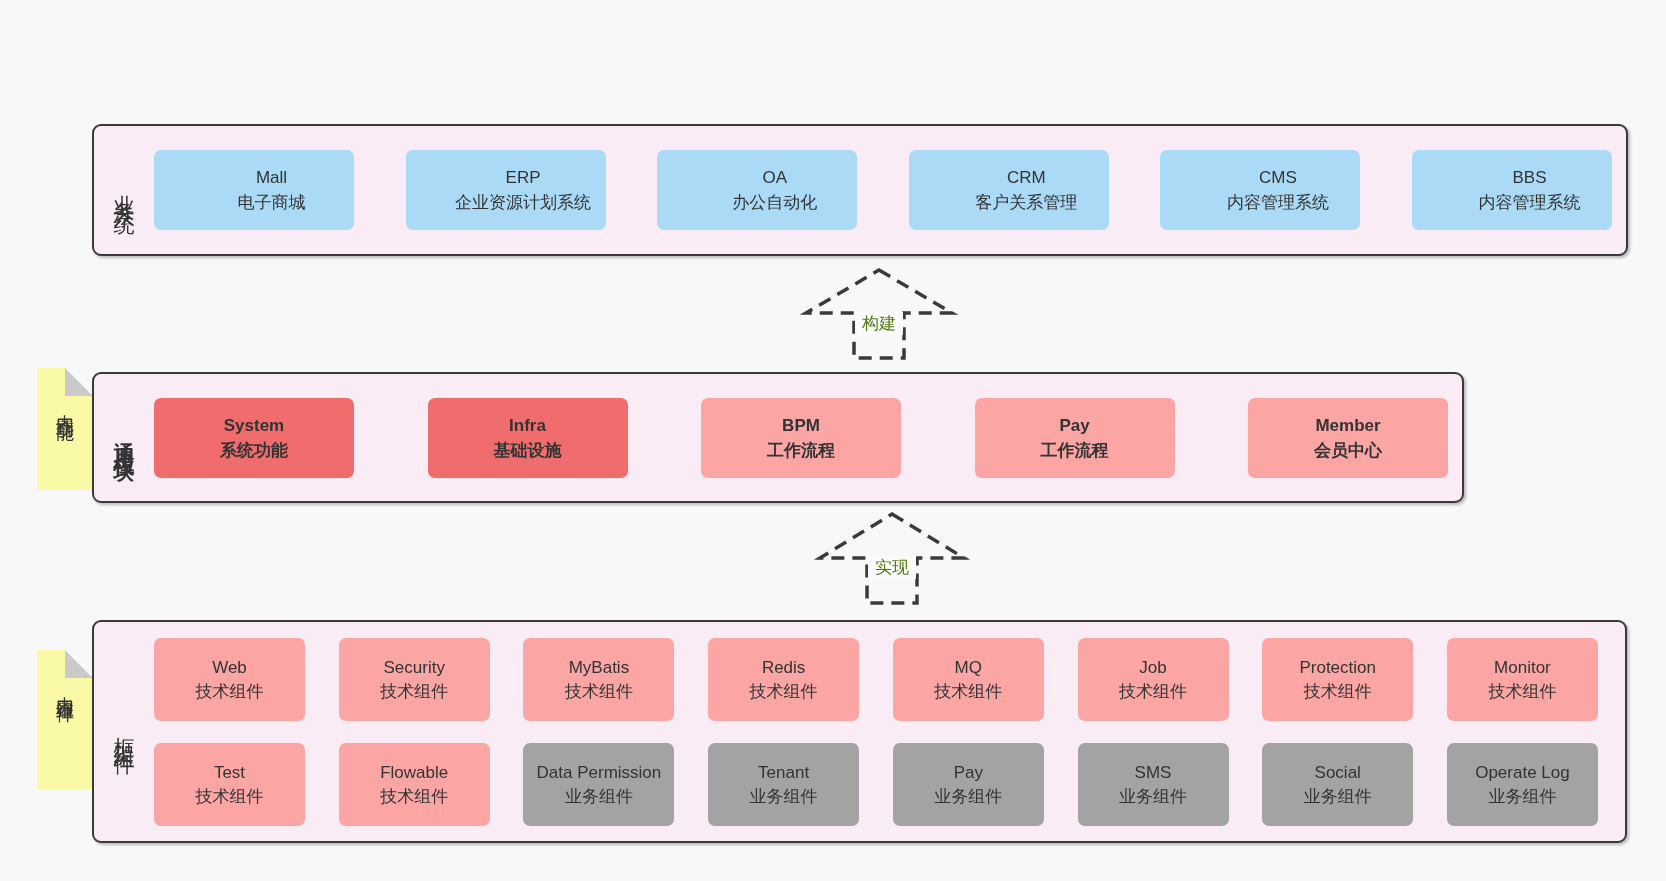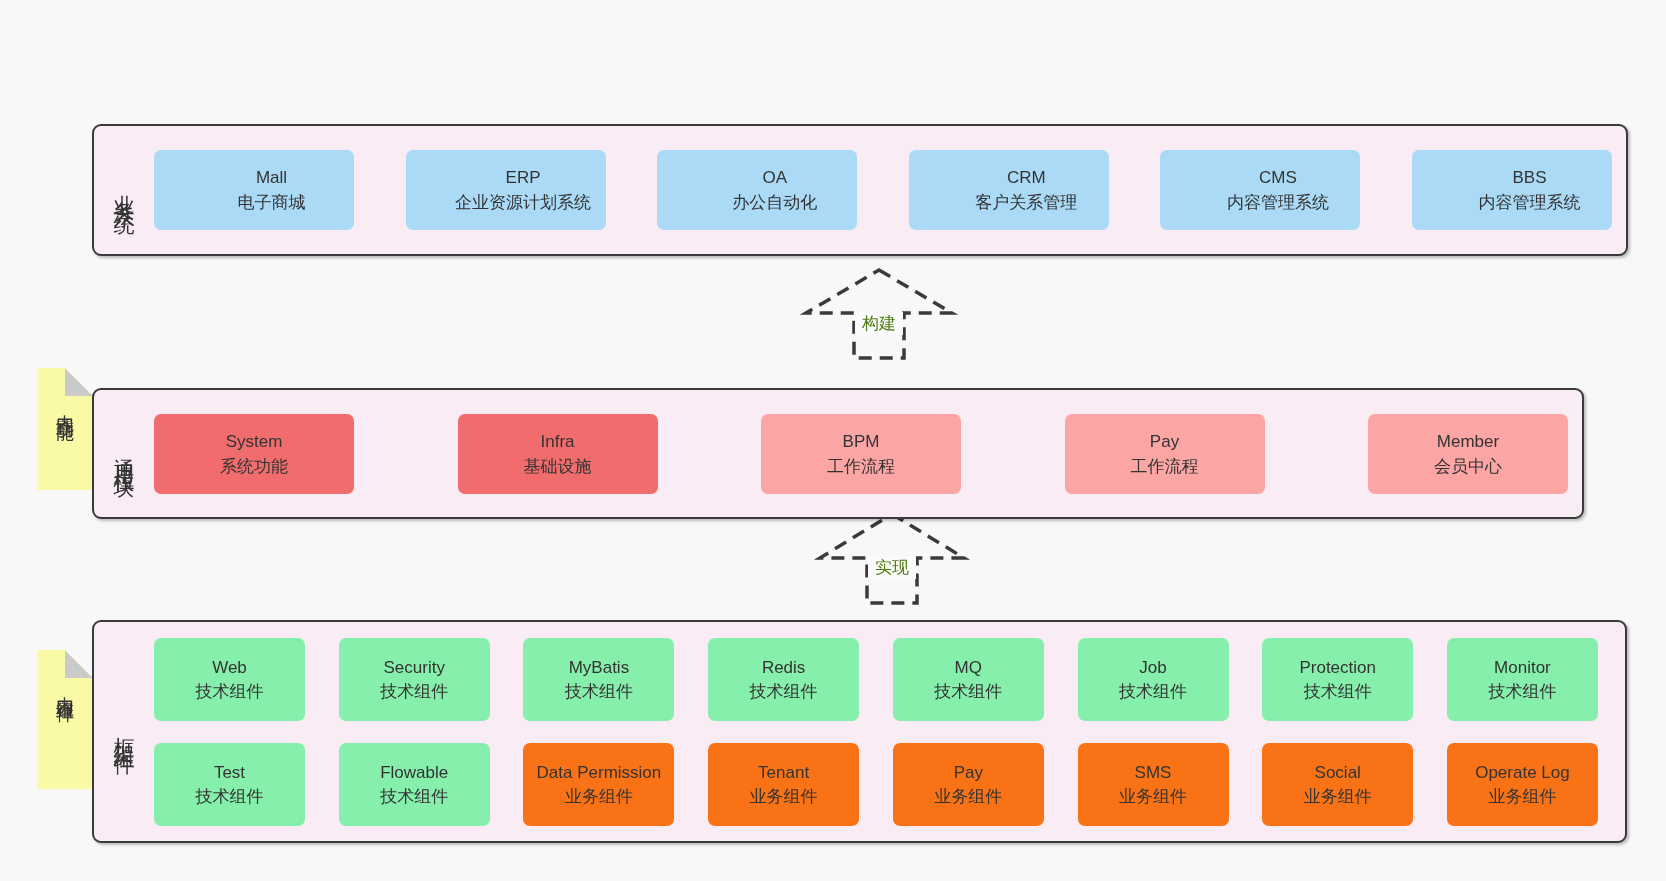--- a/index.html
+++ b/index.html
@@ -10,21 +10,21 @@
   .panel{
     position:absolute;
     background:#f9ecf4;
     border:2px solid #3a3a3a;
     border-radius:9px;
     box-shadow:2px 2px 3px rgba(0,0,0,0.25);
     box-sizing:border-box;
     z-index:2;
   }
   .panel-business  {left:92px;top:124px;width:1536px;height:132px;}
-  .panel-modules   {left:92px;top:388px;width:1492px;height:131px;}
+  .panel-modules   {left:92px;top:372px;width:1372px;height:131px;font-weight:bold;}
   .panel-components{left:92px;top:620px;width:1535px;height:223px;}
 
   .vlabel{
     position:absolute;left:16px;top:50%;transform:translateY(-50%);
     writing-mode:vertical-rl;text-orientation:upright;
     font-size:21px;letter-spacing:6px;color:#333;white-space:nowrap;
   }
 
   .row{position:absolute;display:flex;justify-content:space-between;}
   .panel-business .row,
@@ -38,22 +38,22 @@
     border-radius:7px;
     display:flex;flex-direction:column;align-items:center;justify-content:center;
     text-align:center;font-size:17px;line-height:25px;color:#333;
     padding:2px 8px;
   }
   .box-l{width:200px;height:80px;}
   .box-s{width:151px;height:83px;line-height:24px;}
   .blue  {background:#aadaf6;padding-left:43px;}
   .red   {background:#f16d6d;}
   .pink  {background:#fca5a5;text-align:right;}
-  .green {background:#86efac;}
-  .lgreen{background:#f97316;}
+  .green {background:#fca5a5;}
+  .lgreen{background:#a3a3a3;}
 
   
   .sticky{
     position:absolute;left:37px;width:56px;background:#fafaa6;z-index:1;
     clip-path:polygon(0 0,calc(100% - 28px) 0,100% 28px,100% 100%,0 100%);
   }
   .sticky-modules   {top:368px;height:122px;}
   .sticky-components{top:650px;height:139px;}
   .sticky .fold{
     position:absolute;top:0;right:0;width:28px;height:28px;

